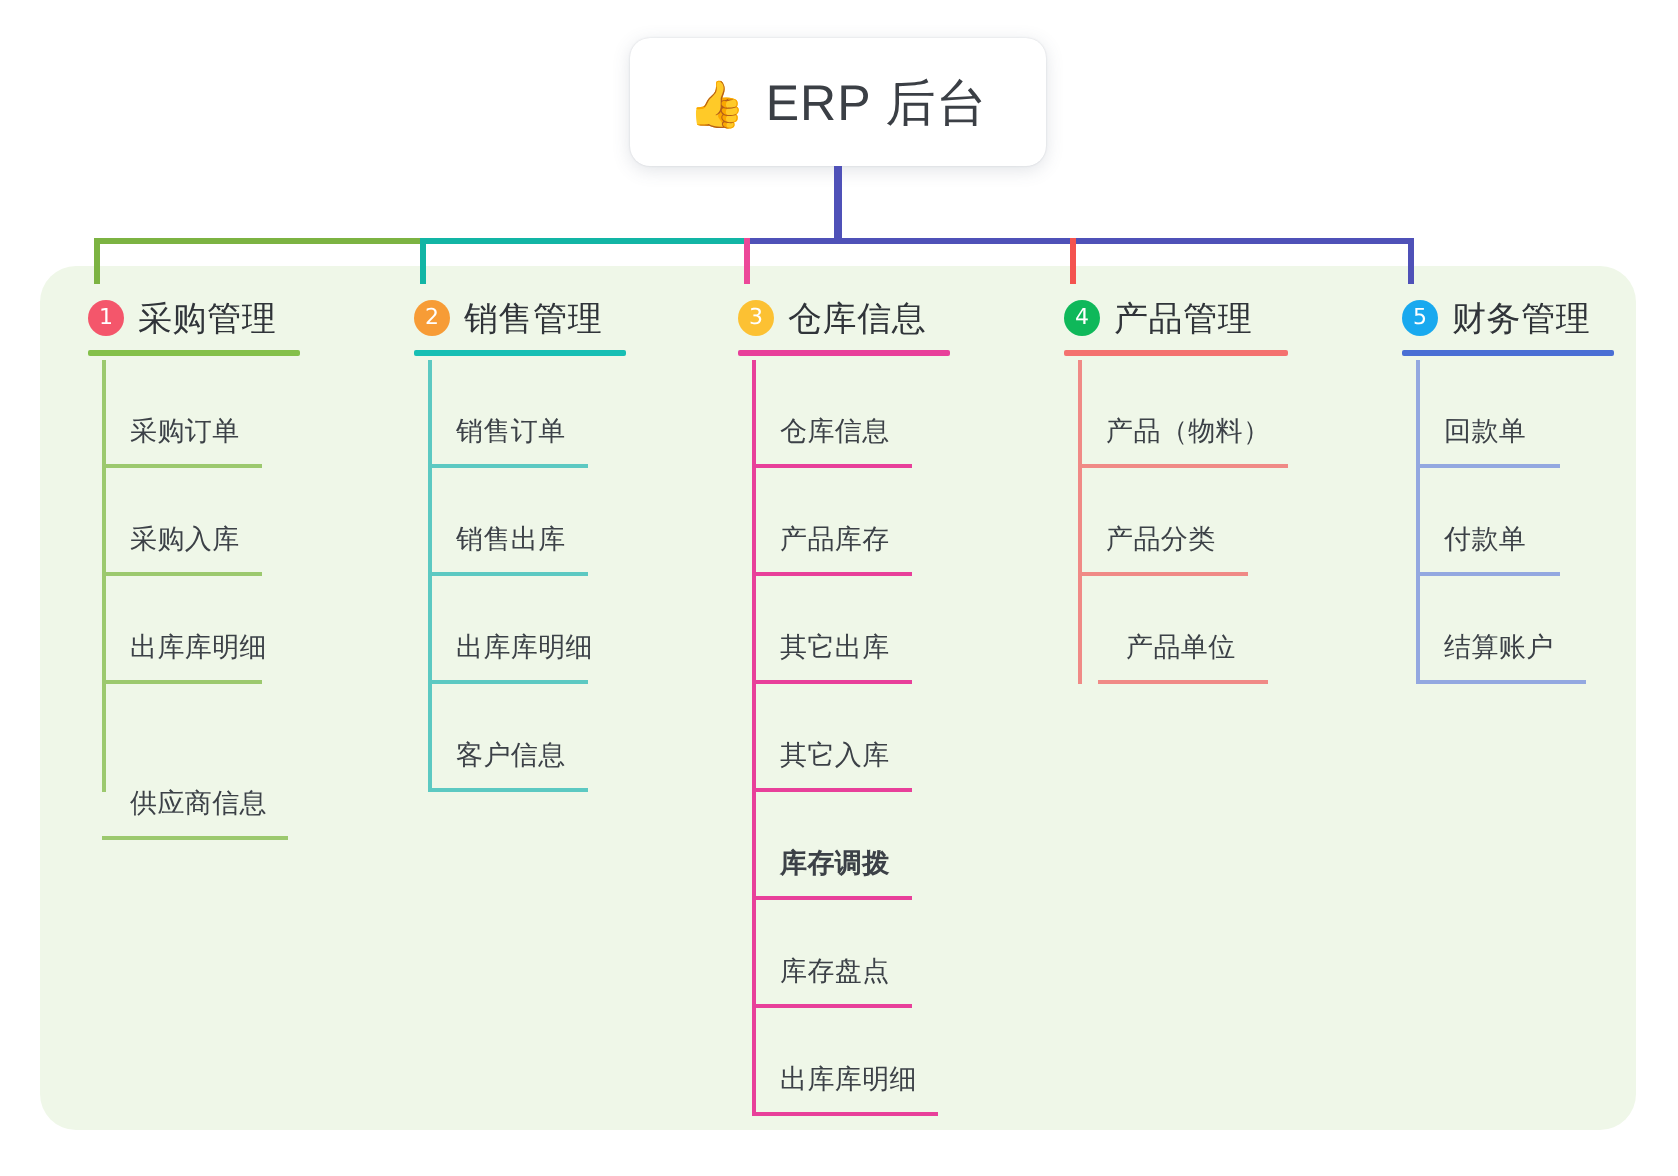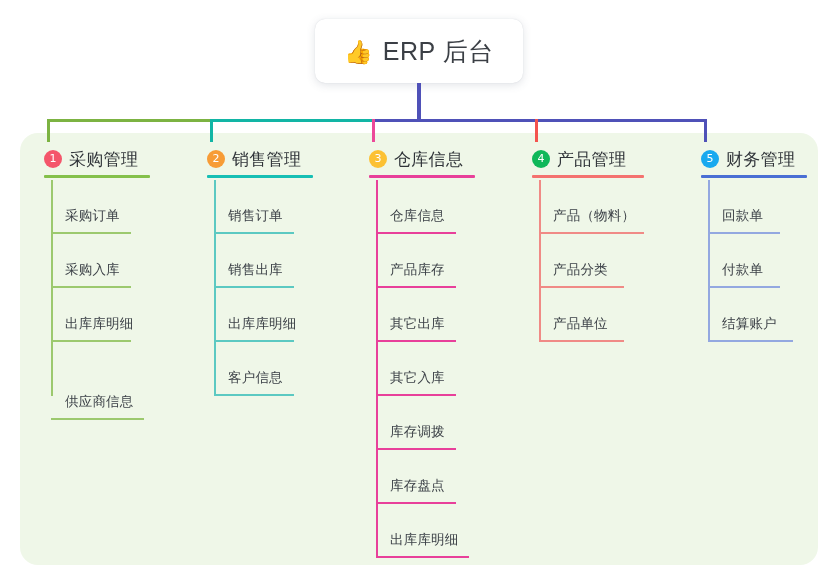--- a/index.html
+++ b/index.html
@@ -225,21 +225,21 @@
           <div class="leaf-rule" style="width: 80px; background: rgb(232, 64, 154);"></div>
         </div>
         <div class="leaf" style="top: 146px; width: 84px;">
           <span class="leaf-label">其它出库</span>
           <div class="leaf-rule" style="width: 80px; background: rgb(232, 64, 154);"></div>
         </div>
         <div class="leaf" style="top: 200px; width: 84px;">
           <span class="leaf-label">其它入库</span>
           <div class="leaf-rule" style="width: 80px; background: rgb(232, 64, 154);"></div>
         </div>
-        <div class="leaf" style="top: 254px; width: 84px;">
+        <div class="leaf" style="top: 254px; width: 84px; font-weight: bold;">
           <span class="leaf-label">库存调拨</span>
           <div class="leaf-rule" style="width: 80px; background: rgb(232, 64, 154);"></div>
         </div>
         <div class="leaf" style="top: 308px; width: 84px;">
           <span class="leaf-label">库存盘点</span>
           <div class="leaf-rule" style="width: 80px; background: rgb(232, 64, 154);"></div>
         </div>
         <div class="leaf" style="top: 362px; width: 97px;">
           <span class="leaf-label">出库库明细</span>
           <div class="leaf-rule" style="width: 93px; background: rgb(232, 64, 154);"></div>
@@ -253,21 +253,21 @@
         <div class="col-rule" style="width: 112px; background: rgb(244, 114, 111);"></div>
         <div class="rail" style="height: 162px; background: rgb(240, 138, 134);"></div>
         <div class="leaf" style="top: 38px; width: 109px;">
           <span class="leaf-label">产品（物料）</span>
           <div class="leaf-rule" style="width: 105px; background: rgb(240, 138, 134);"></div>
         </div>
         <div class="leaf" style="top: 92px; width: 89px;">
           <span class="leaf-label">产品分类</span>
           <div class="leaf-rule" style="width: 85px; background: rgb(240, 138, 134);"></div>
         </div>
-        <div class="leaf" style="top: 146px; width: 89px;">
+        <div class="leaf" style="top: 146px; width: 89px; margin-left: 10px;">
           <span class="leaf-label">产品单位</span>
           <div class="leaf-rule" style="width: 85px; background: rgb(240, 138, 134);"></div>
         </div>
       </div>
       <div class="column" style="left: 697px;">
         <div class="col-header">
           <span class="badge" style="background: rgb(25, 169, 239);">5</span>
           <span class="col-title">财务管理</span>
         </div>
         <div class="col-rule" style="width: 106px; background: rgb(74, 111, 212);"></div>

